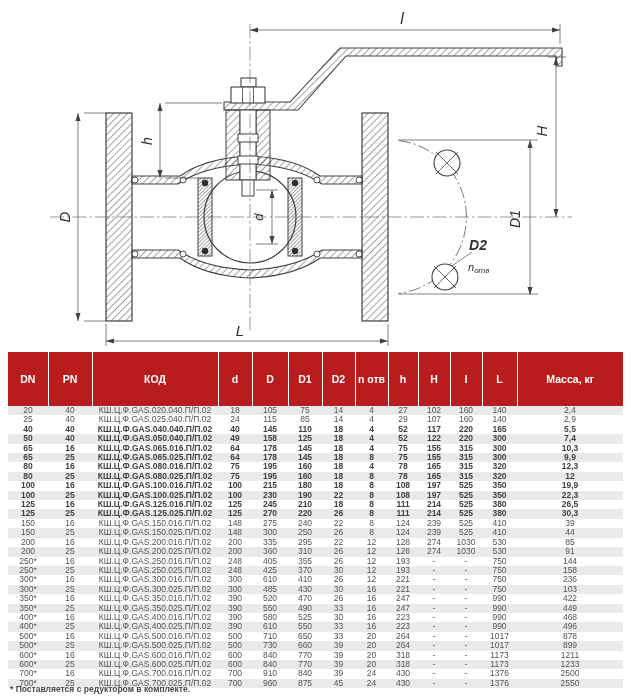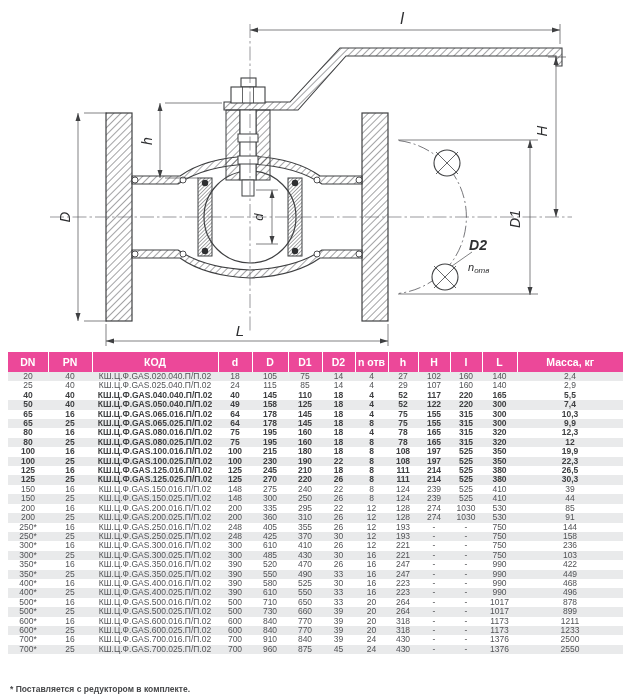--- a/index.html
+++ b/index.html
@@ -3,22 +3,22 @@
 <meta charset="utf-8">
 <style>
   html,body{margin:0;padding:0;background:#ffffff;}
   body{width:631px;height:700px;font-family:"Liberation Sans",sans-serif;}
   .page{position:relative;width:631px;height:700px;background:#fff;overflow:hidden;}
   .drawing{position:absolute;top:0;left:0;width:631px;height:352px;}
   .drawing svg{display:block;}
   .dim-label{font-family:"Liberation Sans",sans-serif;font-style:italic;fill:#2e2f31;}
   .table-wrap{position:absolute;top:352px;left:8px;width:615px;}
   table{border-collapse:collapse;width:615px;table-layout:fixed;}
-  thead th{background:#ec4899;color:#ffffff;font-size:10.5px;font-weight:bold;
-           padding:4px 0;border-right:1.5px solid #ffffff;text-align:center;white-space:nowrap;overflow:hidden;}
+  thead th{background:#b91c1c;color:#ffffff;font-size:10.5px;font-weight:bold;
+           padding:21px 0;border-right:1.5px solid #ffffff;text-align:center;white-space:nowrap;overflow:hidden;}
   thead th:last-child{border-right:none;}
   tbody td{font-size:8.5px;color:#525356;text-align:center;height:9.4px;line-height:9.4px;
            padding:0 1px;white-space:nowrap;overflow:hidden;}
   tr.stripe{background:#e9eaeb;}
   tr.bold-row td{font-weight:bold;color:#3e3f41;}
   .footnote{position:absolute;left:10px;top:684px;font-size:8.5px;color:#47484a;font-weight:bold;}
   col.c-dn{width:40px}col.c-pn{width:44px}col.c-code{width:126px}col.c-d{width:34px}
   col.c-D{width:36px}col.c-D1{width:34px}col.c-D2{width:33px}col.c-n{width:33px}
   col.c-h{width:30px}col.c-H{width:32px}col.c-I{width:32px}col.c-L{width:35px}col.c-m{width:106px}
 </style>

